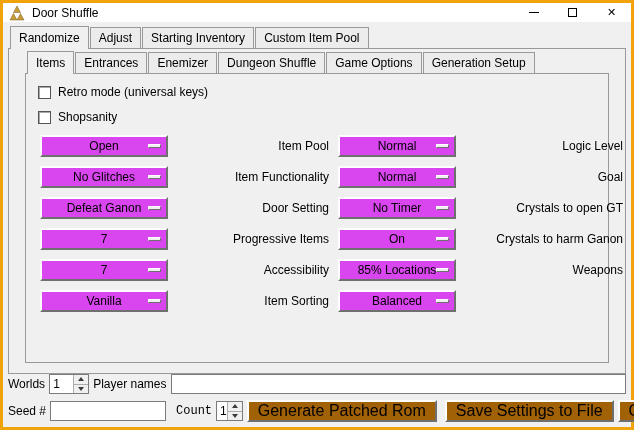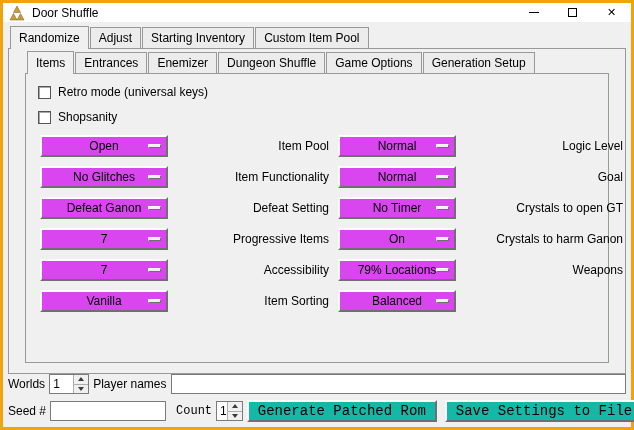--- a/index.html
+++ b/index.html
@@ -62,23 +62,23 @@
   .spinbox { display:flex; width:40px; height:20px; box-sizing:border-box;
              border:1px solid #7b7b7b; background:#fff; }
   .spin-value { flex:1; display:flex; align-items:center; padding-left:3px; }
   .spin-btns { display:flex; flex-direction:column; width:14px; border-left:1px solid #adadad; }
   .spin-btn { flex:1; display:flex; align-items:center; justify-content:center; background:#f0f0f0; }
   .spin-btn + .spin-btn { border-top:1px solid #adadad; }
   .tri-up { display:block; width:0; height:0; border-left:3px solid transparent;
             border-right:3px solid transparent; border-bottom:4px solid #3b3b3b; }
   .tri-down { display:block; width:0; height:0; border-left:3px solid transparent;
               border-right:3px solid transparent; border-top:4px solid #3b3b3b; }
-  .btn { height:22px; box-sizing:border-box; background:#14b8a6; white-space:nowrap;
+  .btn { height:22px; box-sizing:border-box; background:#a16207; white-space:nowrap;
          border:2px solid; border-color:#fdfdfd #6f6f6f #6f6f6f #fdfdfd;
-         font-family:Liberation Mono, monospace; font-size:14px; padding:0 9px; }
+         font-family:Liberation Sans, sans-serif; font-size:16px; padding:0 9px; }
   .spacer { flex:1; }
 </style>
 </head>
 <body>
 
 <div class="window">
 
   <div class="titlebar">
     <span class="title-icon">
       <svg width="16" height="16" viewBox="0 0 16 16">
@@ -153,21 +153,21 @@
           <div class="dropdown">
             <span class="dd-value">Normal</span>
             <span class="dd-indicator"></span>
           </div>
 
           <div class="form-label">Goal</div>
           <div class="dropdown">
             <span class="dd-value">Defeat Ganon</span>
             <span class="dd-indicator"></span>
           </div>
-          <div class="form-label">Defeat Setting</div>
+          <div class="form-label">Door Setting</div>
           <div class="dropdown">
             <span class="dd-value">No Timer</span>
             <span class="dd-indicator"></span>
           </div>
 
           <div class="form-label">Crystals to open GT</div>
           <div class="dropdown">
             <span class="dd-value">7</span>
             <span class="dd-indicator"></span>
           </div>
@@ -177,21 +177,21 @@
             <span class="dd-indicator"></span>
           </div>
 
           <div class="form-label">Crystals to harm Ganon</div>
           <div class="dropdown">
             <span class="dd-value">7</span>
             <span class="dd-indicator"></span>
           </div>
           <div class="form-label">Accessibility</div>
           <div class="dropdown">
-            <span class="dd-value">79% Locations</span>
+            <span class="dd-value">85% Locations</span>
             <span class="dd-indicator"></span>
           </div>
 
           <div class="form-label">Weapons</div>
           <div class="dropdown">
             <span class="dd-value">Vanilla</span>
             <span class="dd-indicator"></span>
           </div>
           <div class="form-label">Item Sorting</div>
           <div class="dropdown">

